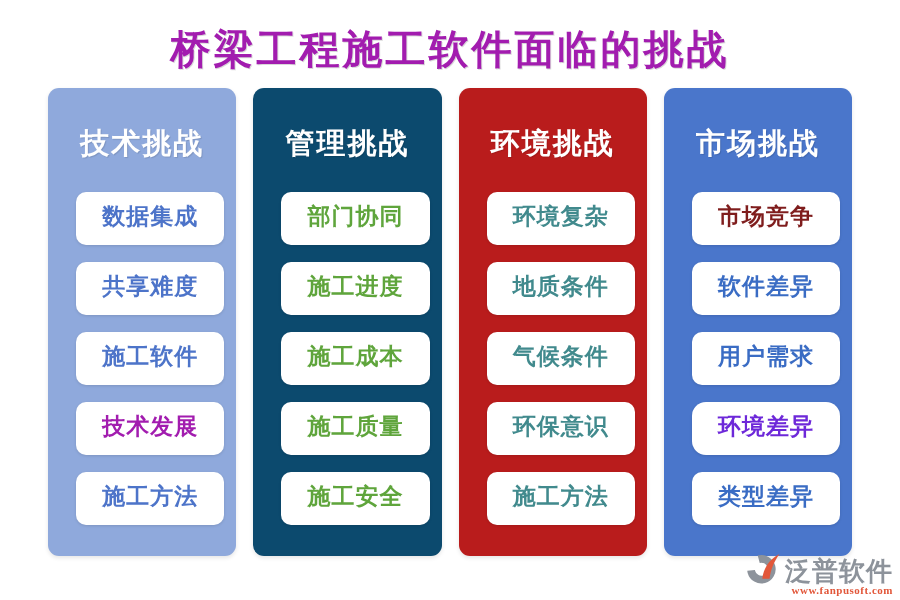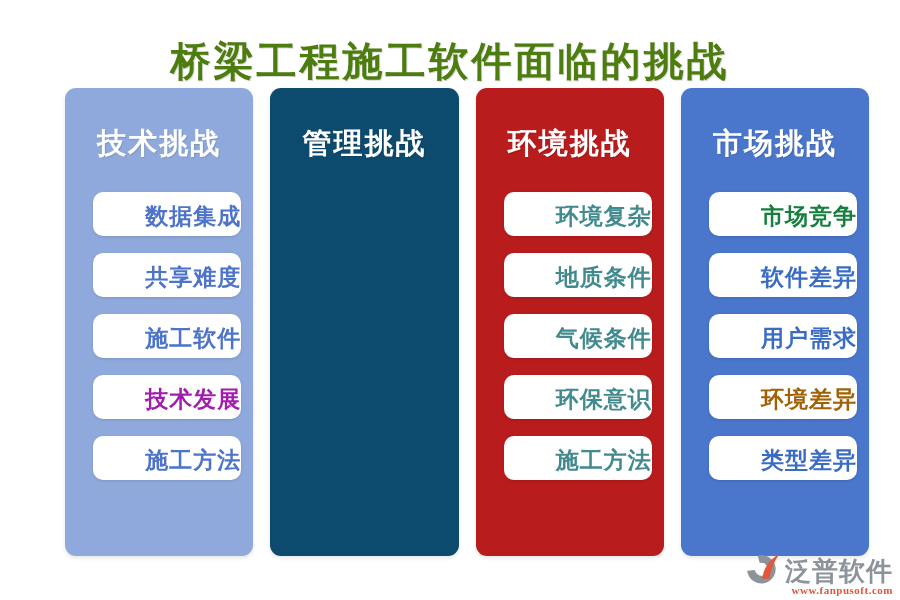--- a/index.html
+++ b/index.html
@@ -1,32 +1,32 @@
 <!DOCTYPE html>
 <html><head>
 <meta charset="utf-8">
 <style>
   * { margin: 0; padding: 0; box-sizing: border-box; }
   html, body { width: 900px; height: 600px; background: #ffffff; overflow: hidden; }
   body { font-family: "Liberation Serif", "DejaVu Serif", serif; position: relative; }
 
   .page-title {
     position: absolute;
-    top: 34px; left: 0; right: 0;
+    top: 22px; left: 0; right: 0;
     text-align: center;
     font-size: 40px;
     font-weight: bold;
     letter-spacing: 3px;
-    color: #4d7c0f;
+    color: #a21caf;
     text-shadow: 1px 1px 0 rgba(0,0,0,0.15);
   }
 
   .columns {
     position: absolute;
-    left: 65px; top: 88px;
+    left: 48px; top: 88px;
     width: 804px; height: 468px;
     display: flex;
     gap: 17px;
   }
 
   .column {
     flex: 1;
     border-radius: 11px;
     display: flex;
     flex-direction: column;
@@ -47,23 +47,23 @@
   .items {
     margin: 31px 12px 0 12px;
     display: flex;
     flex-direction: column;
     gap: 17px;
   }
 
   .item {
     background: #ffffff;
     border-radius: 10px;
-    height: 44px;
+    height: 53px;
     line-height: 50px;
-    text-align: right;
+    text-align: center;
     font-size: 23px;
     font-weight: bold;
     letter-spacing: 1px;
     box-shadow: 0 1px 3px rgba(0,0,0,0.12);
     margin-left: 16px;
   }
 
   .logo {
     position: absolute;
     right: 7px; bottom: 4px;
@@ -103,40 +103,47 @@
       <div class="item" style="color: rgb(77, 116, 201);">数据集成</div>
       <div class="item" style="color: rgb(77, 116, 201);">共享难度</div>
       <div class="item" style="color: rgb(77, 116, 201);">施工软件</div>
       <div class="item" style="color: #a21caf;">技术发展</div>
       <div class="item" style="color: rgb(77, 116, 201);">施工方法</div>
     </div>
   </div>
 
   <div class="column" style="background: #0c4a6e;">
     <div class="col-header">管理挑战</div>
+    <div class="items">
+      <div class="item" style="color: rgb(95, 165, 60);">部门协同</div>
+      <div class="item" style="color: rgb(95, 165, 60);">施工进度</div>
+      <div class="item" style="color: rgb(95, 165, 60);">施工成本</div>
+      <div class="item" style="color: rgb(95, 165, 60);">施工质量</div>
+      <div class="item" style="color: rgb(95, 165, 60);">施工安全</div>
+    </div>
   </div>
 
   <div class="column" style="background: #b91c1c;">
     <div class="col-header">环境挑战</div>
     <div class="items">
       <div class="item" style="color: rgb(65, 138, 141);">环境复杂</div>
       <div class="item" style="color: rgb(65, 138, 141);">地质条件</div>
       <div class="item" style="color: rgb(65, 138, 141);">气候条件</div>
       <div class="item" style="color: rgb(65, 138, 141);">环保意识</div>
       <div class="item" style="color: rgb(65, 138, 141);">施工方法</div>
     </div>
   </div>
 
   <div class="column" style="background: rgb(74, 118, 203);">
     <div class="col-header">市场挑战</div>
     <div class="items">
-      <div class="item" style="color: #15803d;">市场竞争</div>
+      <div class="item" style="color: #7f1d1d;">市场竞争</div>
       <div class="item" style="color: rgb(58, 108, 196);">软件差异</div>
       <div class="item" style="color: rgb(58, 108, 196);">用户需求</div>
-      <div class="item" style="color: #a16207;">环境差异</div>
+      <div class="item" style="color: #6d28d9; border-radius: 14px;">环境差异</div>
       <div class="item" style="color: rgb(58, 108, 196);">类型差异</div>
     </div>
   </div>
 
 </div>
 
 <div class="logo">
   <div class="logo-row">
     <span style="display:inline-block; line-height:0;">
       <svg width="38" height="33" viewBox="0 0 44 38" xmlns="http://www.w3.org/2000/svg">

